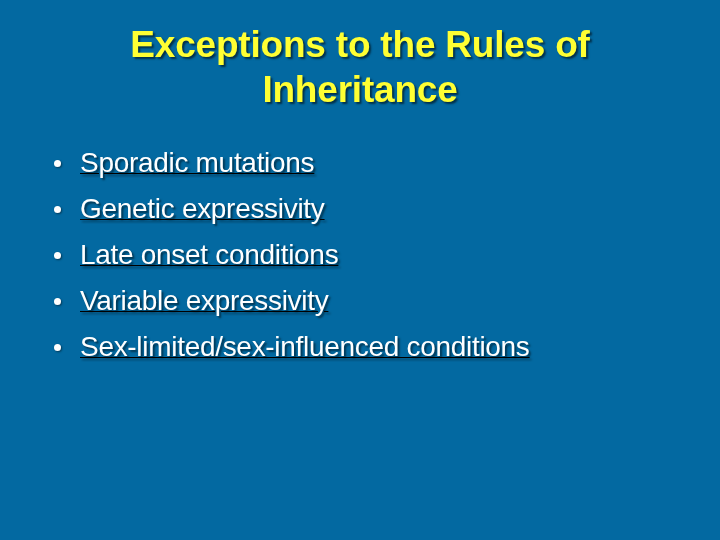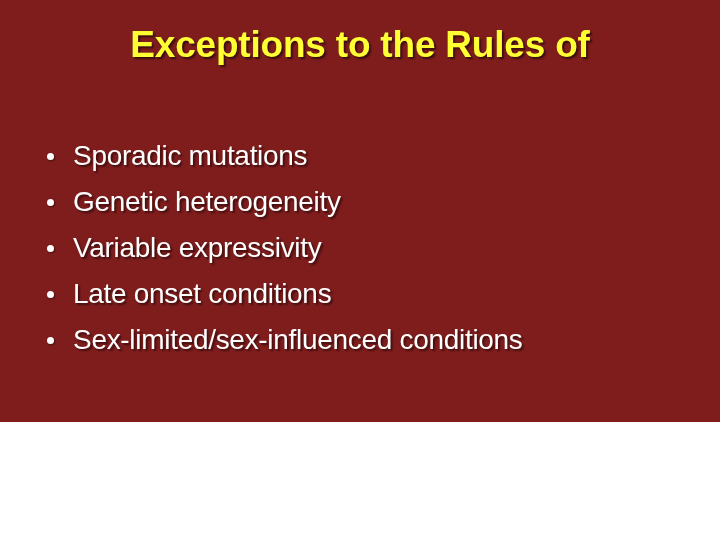--- a/index.html
+++ b/index.html
@@ -9,22 +9,22 @@
   }
   body {
     width: 720px;
     height: 540px;
     overflow: hidden;
     font-family: "Liberation Sans", sans-serif;
   }
   #slide {
     position: relative;
     width: 720px;
-    height: 422px;
-    background: #7f1d1d;
+    height: 540px;
+    background: #0369a1;
     box-sizing: border-box;
     overflow: hidden;
   }
   #title-block {
     position: absolute;
     left: 40px;
     top: 22px;
     width: 640px;
     text-align: center;
   }
@@ -37,22 +37,23 @@
     letter-spacing: -0.2px;
     text-shadow: 2px 2px 2px rgba(0,0,0,0.55);
     white-space: nowrap;
   }
   #bullet-list {
     position: absolute;
     left: 36px;
     top: 128px;
     width: 660px;
     list-style: none;
-    margin: 5px;
+    margin: 12px;
     padding: 0;
+    text-decoration: underline;
   }
   .bullet-item {
     position: relative;
     height: 46px;
     line-height: 46px;
     padding-left: 32px;
     white-space: nowrap;
   }
   .bullet-marker {
     position: absolute;
@@ -74,38 +75,39 @@
     text-shadow: 2px 2px 2px rgba(0,0,0,0.5);
   }
 </style>
 </head>
 <body>
 
 <div id="slide">
 
   <div id="title-block">
     <div class="title-line">Exceptions to the Rules of</div>
+    <div class="title-line">Inheritance</div>
   </div>
 
   <ul id="bullet-list">
     <li class="bullet-item">
       <span class="bullet-marker"></span>
       <span class="bullet-text">Sporadic mutations</span>
     </li>
     <li class="bullet-item">
       <span class="bullet-marker"></span>
-      <span class="bullet-text">Genetic heterogeneity</span>
+      <span class="bullet-text">Genetic expressivity</span>
+    </li>
+    <li class="bullet-item">
+      <span class="bullet-marker"></span>
+      <span class="bullet-text">Late onset conditions</span>
     </li>
     <li class="bullet-item">
       <span class="bullet-marker"></span>
       <span class="bullet-text">Variable expressivity</span>
-    </li>
-    <li class="bullet-item">
-      <span class="bullet-marker"></span>
-      <span class="bullet-text">Late onset conditions</span>
     </li>
     <li class="bullet-item">
       <span class="bullet-marker"></span>
       <span class="bullet-text">Sex-limited/sex-influenced conditions</span>
     </li>
   </ul>
 
 </div>
 
 </body></html>

